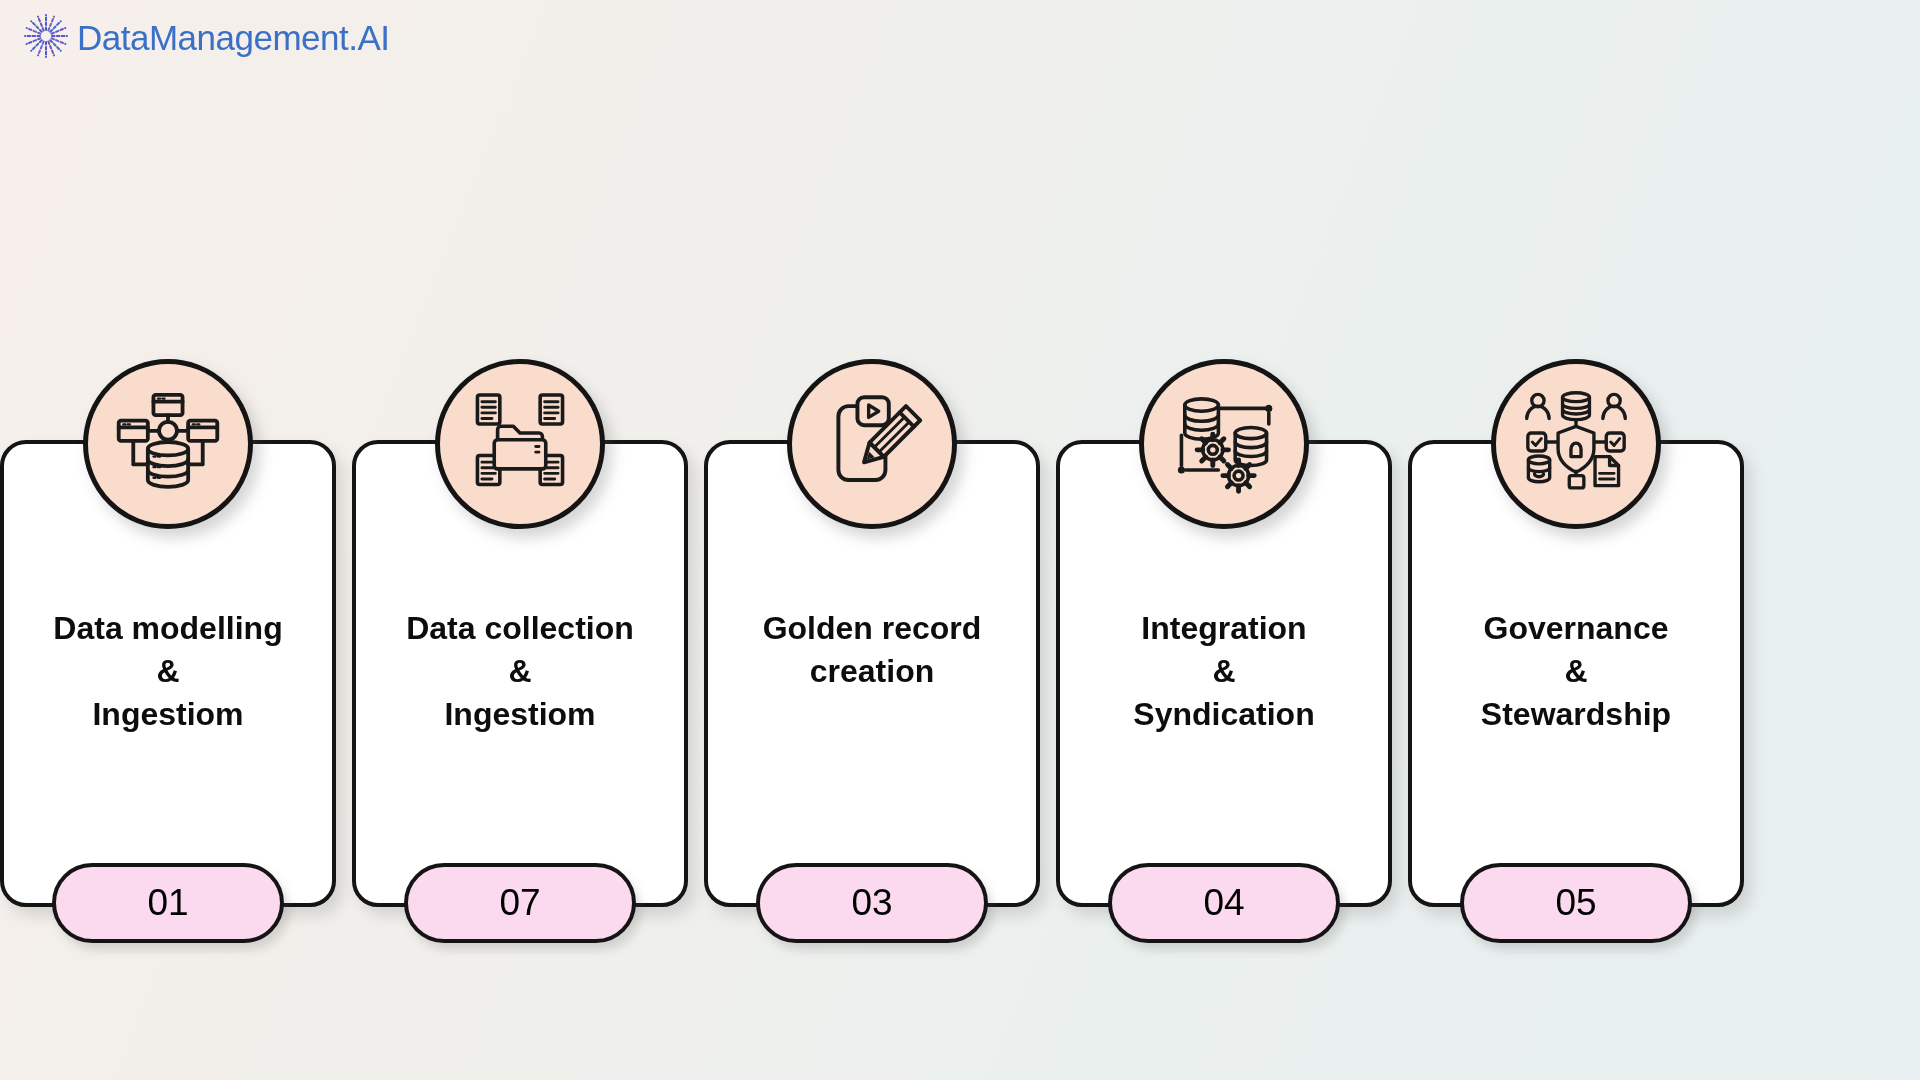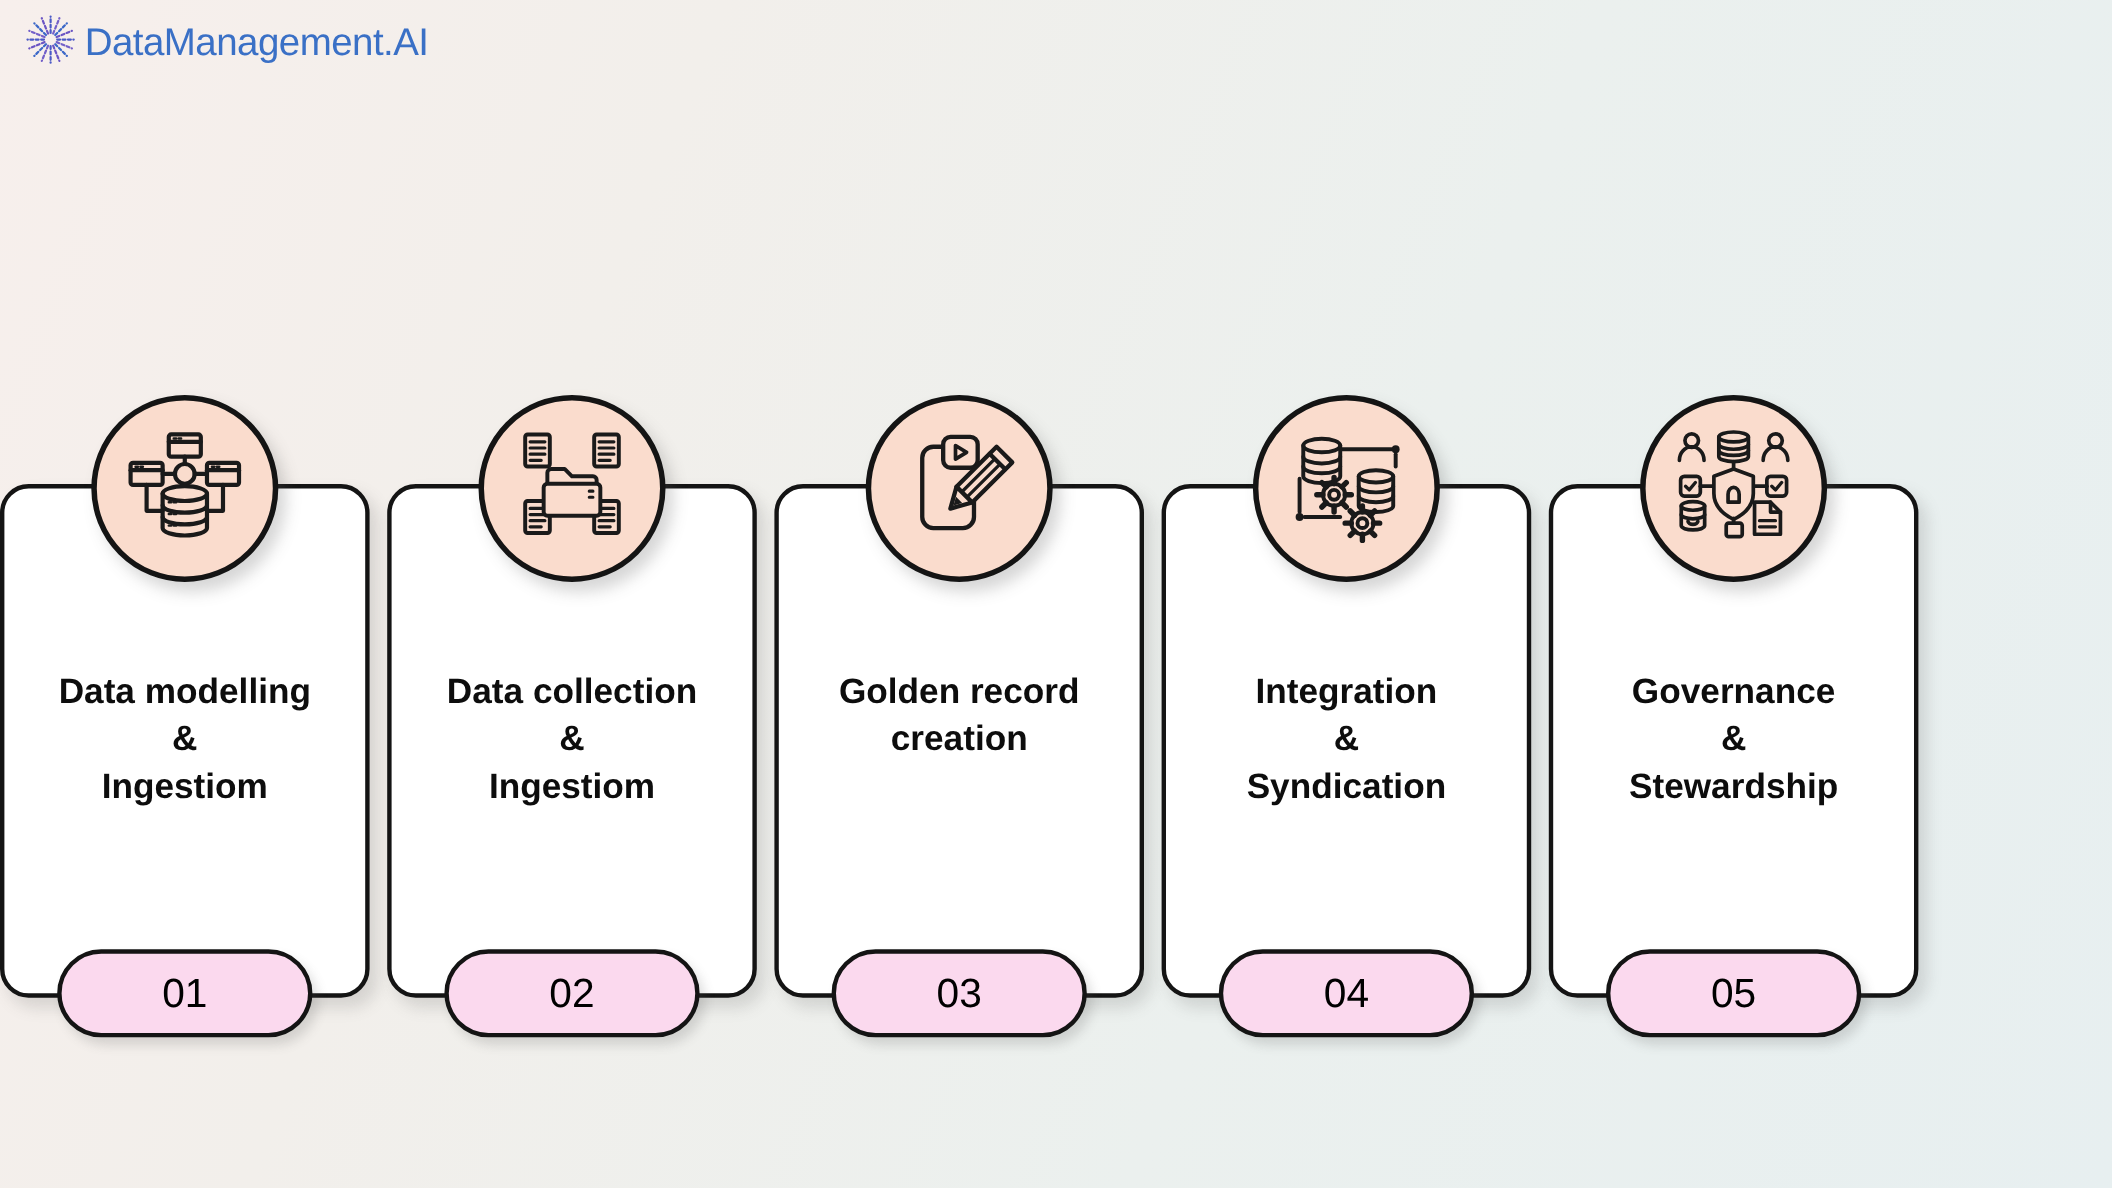--- a/index.html
+++ b/index.html
@@ -127,21 +127,21 @@
             <rect x="27" y="48" width="46" height="26" rx="3" fill="#fadccd"></rect>
             <path d="M64,54 h3 M64,59 h3" stroke-width="2.5"></path>
           </svg>
         </span>
       </div>
       <div class="card-text">
         <span>Data collection</span>
         <span>&amp;</span>
         <span>Ingestiom</span>
       </div>
-      <div class="pill">02</div>
+      <div class="pill">07</div>
     </div>
 
     <div class="card">
       <div class="circle">
         <span>
           <svg class="icon-svg" viewBox="0 0 100 100" fill="none" stroke="#1a1a1a" stroke-width="3.5" stroke-linecap="round" stroke-linejoin="round">
             <rect x="20" y="18" width="42" height="66" rx="9"></rect>
             <rect x="37" y="10" width="28" height="25" rx="6" fill="#fadccd"></rect>
             <path d="M47,17 l9,5.5 -9,5.5 z" stroke-width="3"></path>
             <g transform="rotate(45 57 54)">

